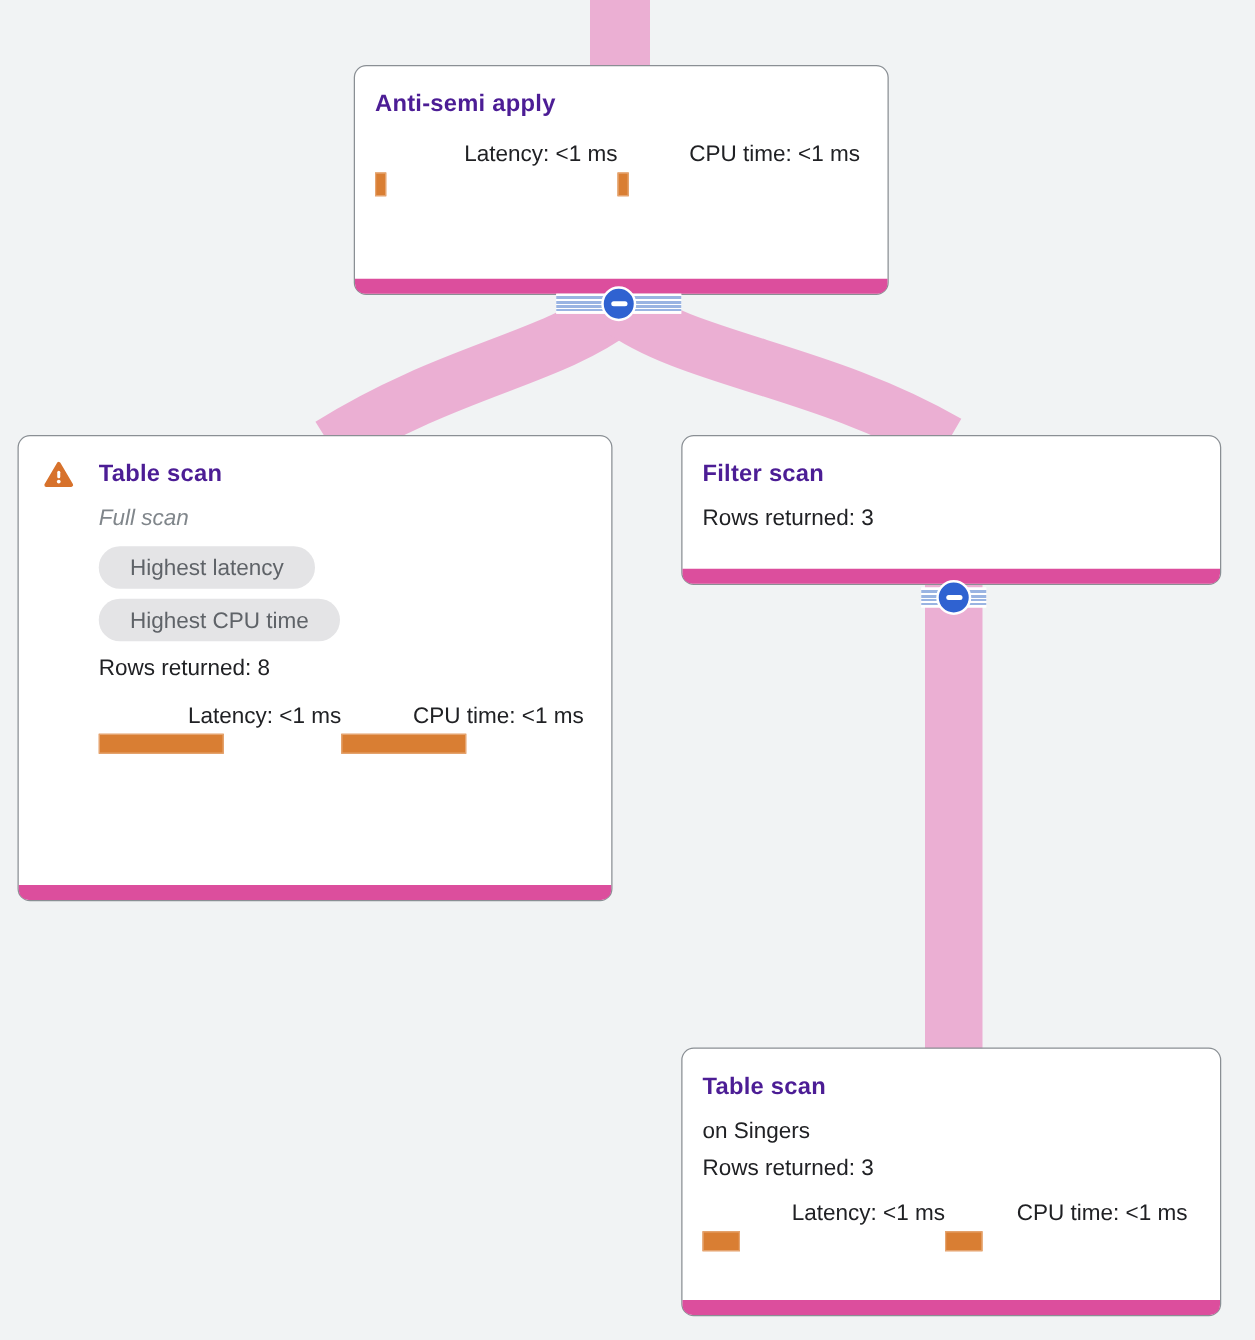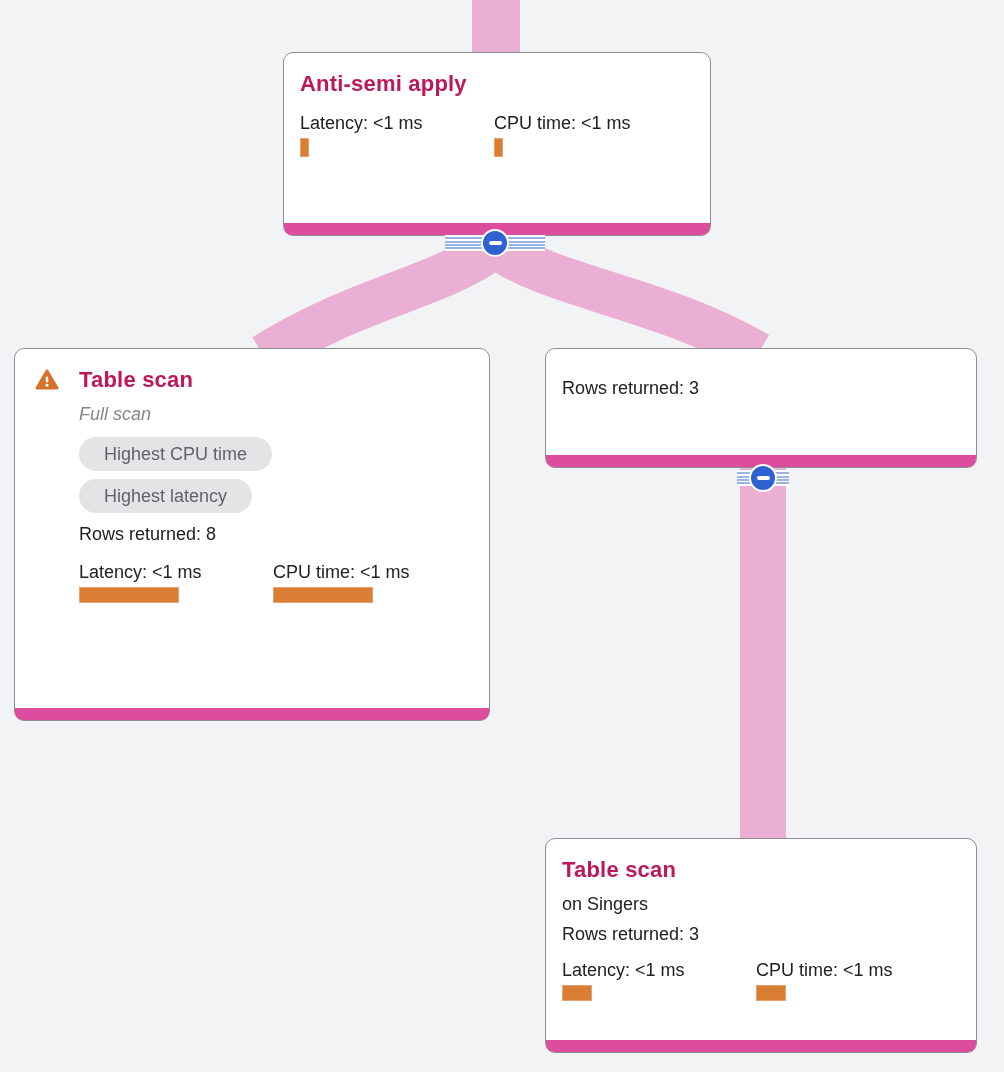--- a/index.html
+++ b/index.html
@@ -43,24 +43,24 @@
     align-items:flex-start;
   }
   .icon-col{
     width:24px;
     margin:2px 20px 0 4px;
     flex:0 0 auto;
   }
   .content-col{flex:1 1 auto;min-width:0;}
   .node-title{
     margin:0;
-    font-size:22px;
+    font-size:19px;
     font-weight:600;
     letter-spacing:.2px;
-    color:#be185d;
+    color:#4c1d95;
     line-height:26px;
   }
   .line{
     font-size:18px;
     line-height:24px;
     color:#202124;
     margin-top:9px;
   }
   .muted{color:#80868b;font-style:italic;}
   .badge{
@@ -72,20 +72,21 @@
     line-height:34px;
     height:34px;
     padding:0 25px;
     border-radius:17px;
     white-space:nowrap;
   }
   .badge-stack{margin-top:11px;}
   .metrics{
     display:flex;
     margin-top:14px;
+    text-align:right;
   }
   .metric{width:194px;flex:0 0 auto;}
   .metric-label{
     font-size:18px;
     line-height:24px;
     color:#202124;
   }
   .bar{
     margin-top:3px;
     height:16px;
@@ -169,42 +170,43 @@
           <svg class="warning-svg" viewBox="0 0 24 22">
             <path d="M12 2 L22 19 H2 Z" fill="#d7722c" stroke="#d7722c" stroke-width="3" stroke-linejoin="round"></path>
             <rect x="10.8" y="7.5" width="2.4" height="6" rx="1.2" fill="#ffffff"></rect>
             <circle cx="12" cy="16.2" r="1.5" fill="#ffffff"></circle>
           </svg>
         </span>
         <div class="content-col">
           <h2 class="node-title">Table scan</h2>
           <div class="line muted">Full scan</div>
           <div class="badge-stack">
+            <div class="badge">Highest latency</div>
             <div class="badge">Highest CPU time</div>
-            <div class="badge">Highest latency</div>
           </div>
           <div class="line">Rows returned: 8</div>
           <div class="metrics">
             <div class="metric">
               <div class="metric-label">Latency: &lt;1 ms</div>
               <div class="bar" style="width: 100px;"></div>
             </div>
             <div class="metric">
               <div class="metric-label">CPU time: &lt;1 ms</div>
               <div class="bar" style="width: 100px;"></div>
             </div>
           </div>
         </div>
       </div>
     </div>
     <div class="accent"></div>
   </section>
 
   <section class="card" style="left:545px;top:348px;width:432px;height:120px">
     <div class="card-pad">
+      <h2 class="node-title">Filter scan</h2>
       <div class="line">Rows returned: 3</div>
     </div>
     <div class="accent"></div>
   </section>
 
   <section class="card" style="left:545px;top:838px;width:432px;height:215px">
     <div class="card-pad">
       <h2 class="node-title">Table scan</h2>
       <div class="line">on Singers</div>
       <div class="line" style="margin-top:6px">Rows returned: 3</div>

